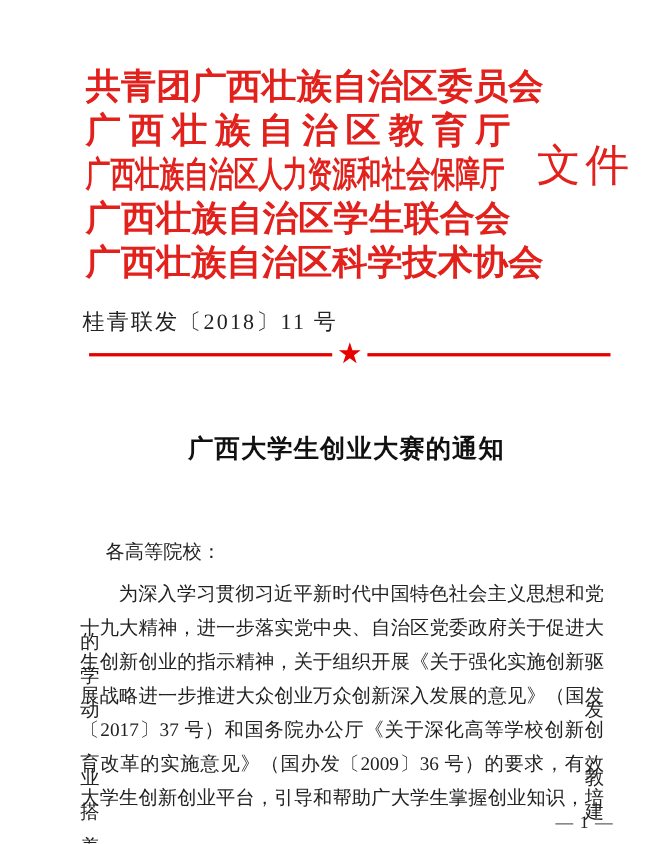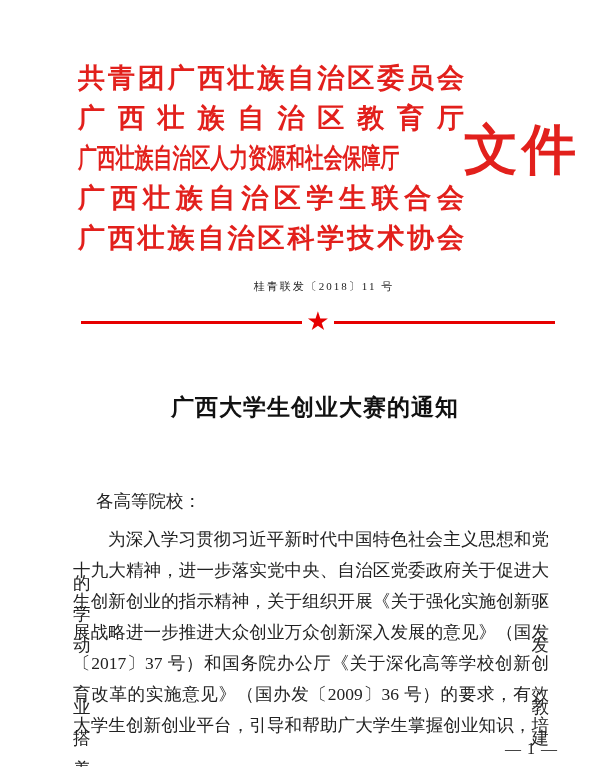--- a/index.html
+++ b/index.html
@@ -25,54 +25,54 @@
   .letterhead {
     position: absolute;
     top: 58px;
     left: 78px;
     width: 474px;
     display: flex;
     align-items: center;
   }
   .org-lines { width: 386px; }
   .org-line {
-    font-size: 27px;
+    font-size: 32px;
     font-weight: bold;
     color: var(--header-red);
     line-height: 40px;
     height: 40px;
     text-align: justify;
     text-align-last: justify;
     white-space: nowrap;
   }
   .org-line.squeeze { text-align: left; text-align-last: left; }
   .squeeze-inner {
     display: inline-block;
     white-space: nowrap;
     transform: scaleX(0.70);
     transform-origin: 0 50%;
   }
   .doc-type {
-    font-size: 54px;
-    font-weight: bold;
+    font-size: 40px;
+    font-weight: normal;
     color: var(--header-red);
-    margin-left: 0;
+    margin-left: 24px;
     margin-top: -16px;
     letter-spacing: 4px;
     white-space: nowrap;
   }
 
   
   .doc-number {
     position: absolute;
     top: 279px;
-    left: 85px;
+    left: 75px;
     width: 478px;
-    text-align: center;
-    font-size: 11px;
+    text-align: left;
+    font-size: 20px;
     letter-spacing: 2px;
     color: var(--text);
   }
 
   
   .divider {
     position: absolute;
     top: 309px;
     left: 81px;
     width: 474px;

